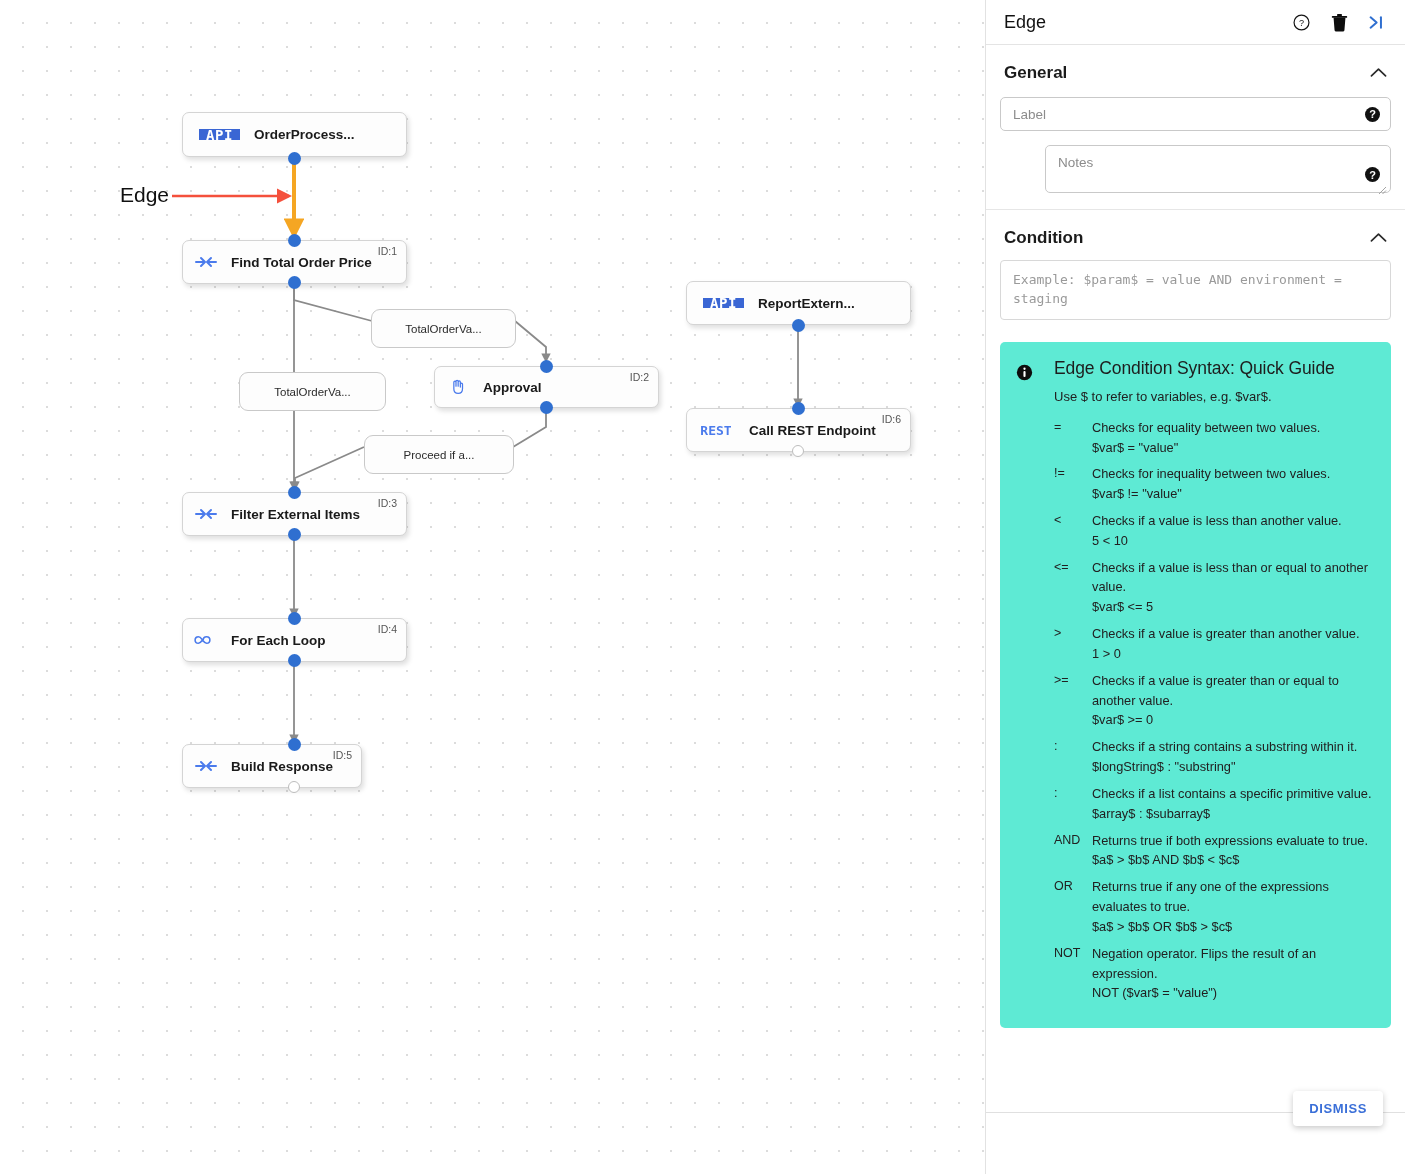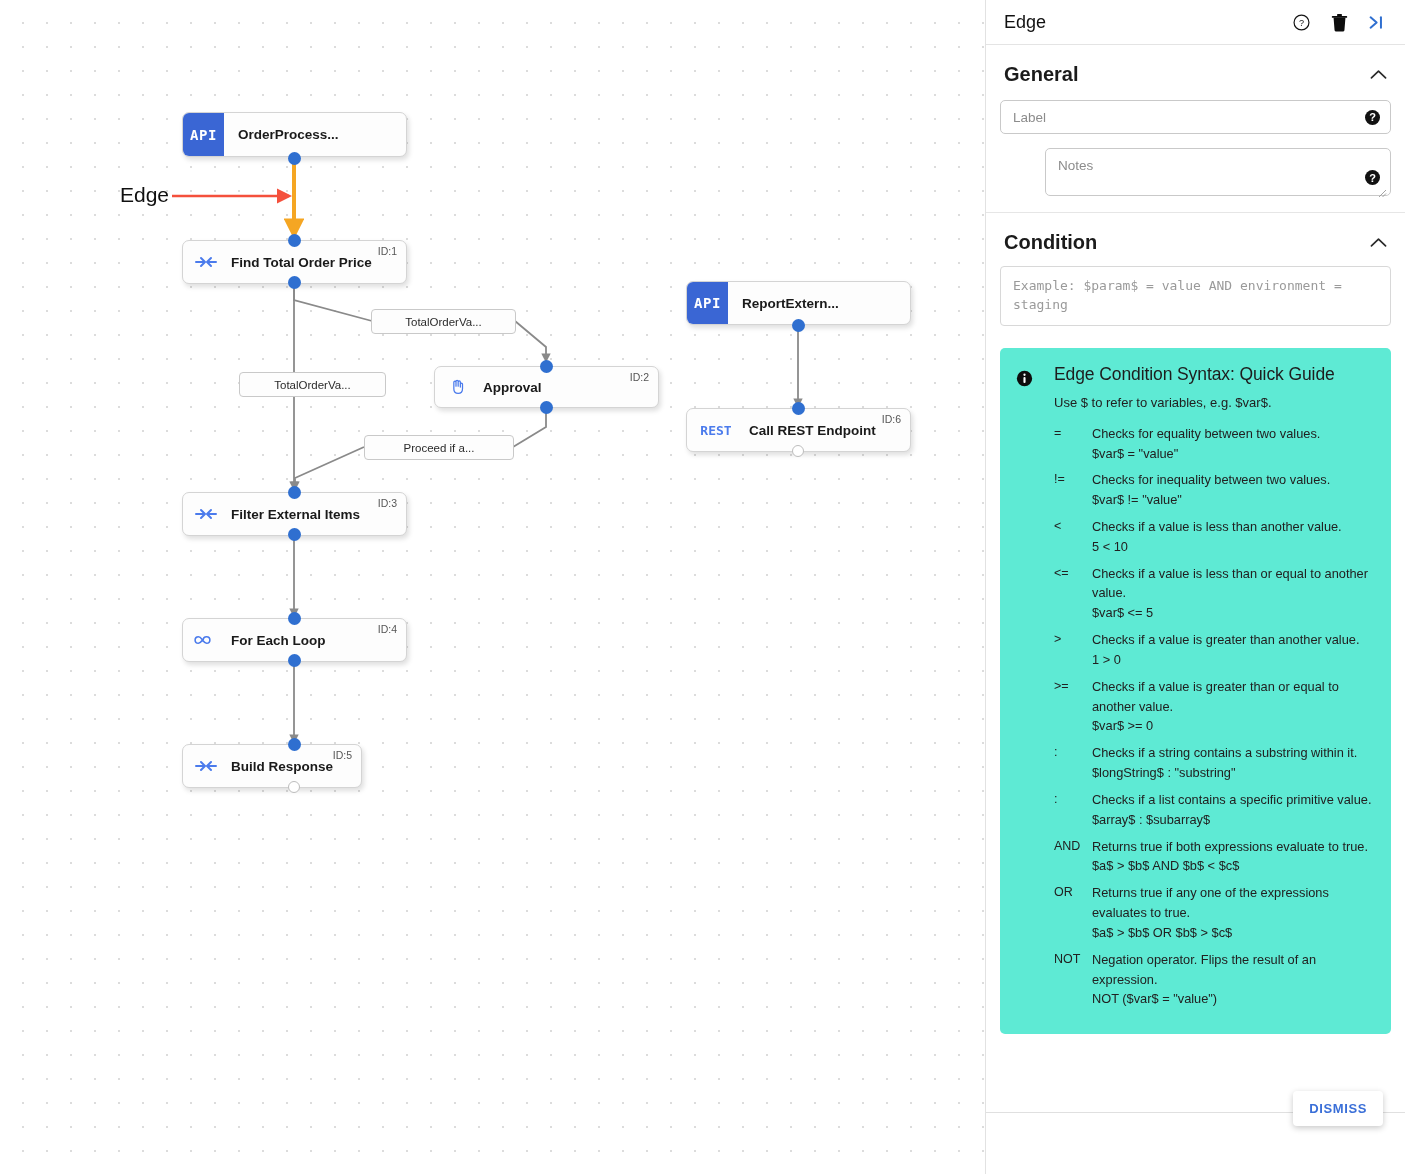--- a/index.html
+++ b/index.html
@@ -38,21 +38,21 @@
   .node .nlabel {
     font-size: 13.5px; font-weight: bold; color: #1a1a1a;
     white-space: nowrap;
   }
   .node .nid {
     position: absolute; right: 9px; top: 4px;
     font-size: 10.5px; color: #555; font-weight: normal;
   }
 
   
-  .node.api { padding: 0; }
+  .node.api { padding: 16px; }
   .node.api .badge {
     width: 41px; align-self: stretch;
     background: #3a66d4;
     color: #ffffff;
     font-family: "DejaVu Sans Mono", monospace;
     font-size: 14px; font-weight: bold; letter-spacing: 0.5px;
     display: flex; align-items: center; justify-content: center;
   }
   .node.api .nlabel { margin-left: 14px; font-weight: bold; }
 
@@ -79,25 +79,25 @@
     background: #2f6fd0;
     z-index: 6;
   }
   .port.open { background: #ffffff; border: 1.6px solid #bdbdbd; width: 12px; height: 12px; }
 
   
   .echip {
     position: absolute;
     background: #fdfdfd;
     border: 1px solid #c9c9c9;
-    border-radius: 4px;
+    border-radius: 9px;
     font-size: 11.5px;
     color: #2b2b2b;
     display: flex; align-items: center; justify-content: center;
-    height: 25px;
+    height: 39px;
     z-index: 4;
     white-space: nowrap;
   }
 
   
   .annot-text {
     position: absolute;
     font-size: 21px; color: #101010;
     font-family: "Liberation Sans", sans-serif;
   }
@@ -119,21 +119,21 @@
   #panel-title { font-size: 18px; color: #111; flex: 1; }
   .hicon { margin-left: 20px; display: flex; align-items: center; cursor: pointer; }
 
   #panel-body { flex: 1; overflow: hidden; padding: 0 0 0 0; }
 
   .section { padding: 0 14px; }
   .sec-head {
     display: flex; align-items: center;
     padding: 18px 4px 10px 4px;
   }
-  .sec-title { font-size: 20px; font-weight: bold; color: #1b1b1b; flex: 1; }
+  .sec-title { font-size: 17px; font-weight: bold; color: #1b1b1b; flex: 1; }
   .chev { color: #2a2a2a; }
 
   .field {
     border: 1px solid #c9c9c9; border-radius: 5px;
     height: 34px; margin: 4px 0 0 0;
     display: flex; align-items: center;
     padding: 0 10px 0 12px;
     background: #fff;
     position: relative;
   }

